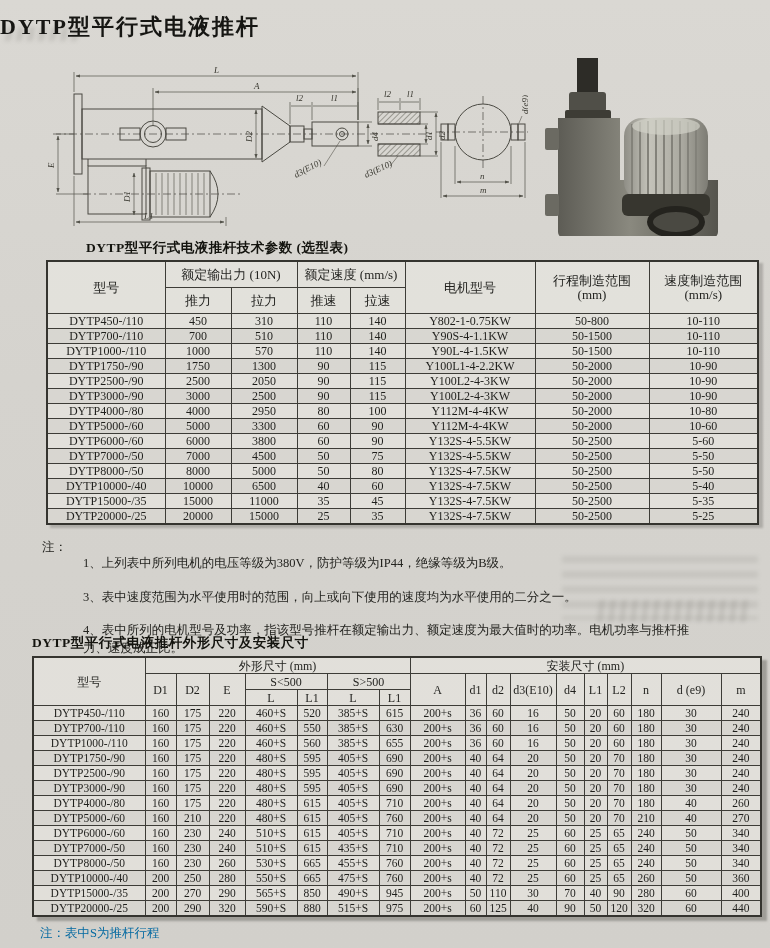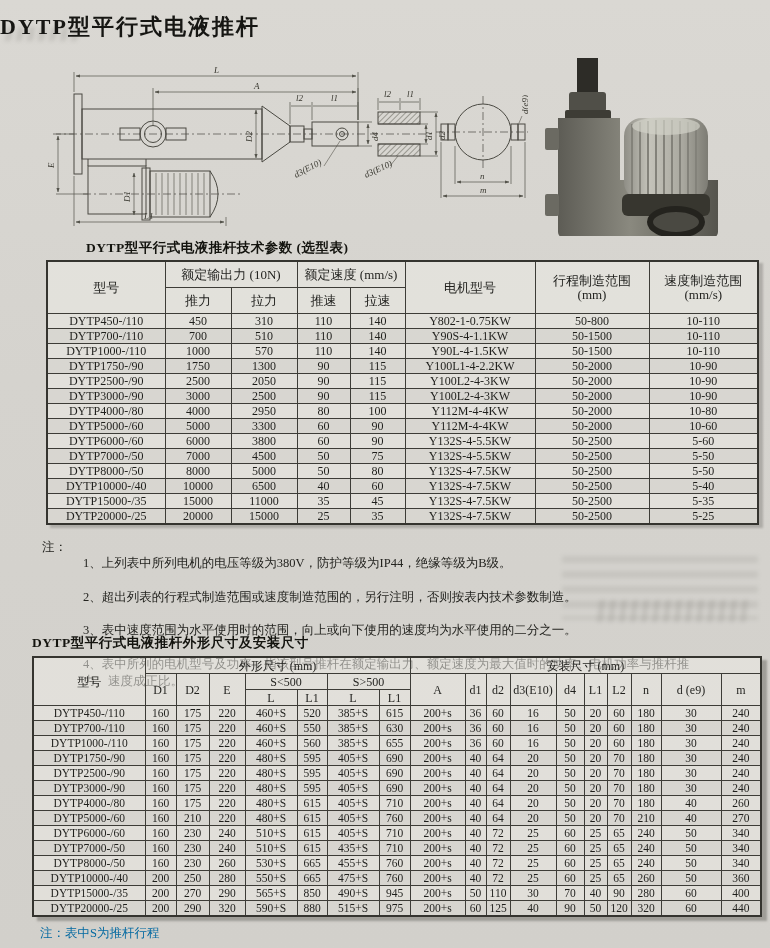--- a/index.html
+++ b/index.html
@@ -386,21 +386,20 @@
           <td>50-2500</td>
           <td>5-25</td>
         </tr>
       </tbody>
   </table>
 
   <div class="notes">
     <span class="notes-label">注：</span>
     <div class="notes-list">
       <div>1、上列表中所列电机的电压等级为380V，防护等级为IP44，绝缘等级为B级。</div>
-      <div>2、超出列表的行程式制造范围或速度制造范围的，另行注明，否则按表内技术参数制造。</div>
       <div>3、表中速度范围为水平使用时的范围，向上或向下使用的速度均为水平使用的二分之一。</div>
       <div>4、表中所列的电机型号及功率，指该型号推杆在额定输出力、额定速度为最大值时的功率。电机功率与推杆推力、速度成正比。</div>
     </div>
   </div>
 
   <div class="sec-heading sec2">DYTP型平行式电液推杆外形尺寸及安装尺寸</div>
 
   <table class="t2">
     <colgroup>
       <col style="width:112px">

